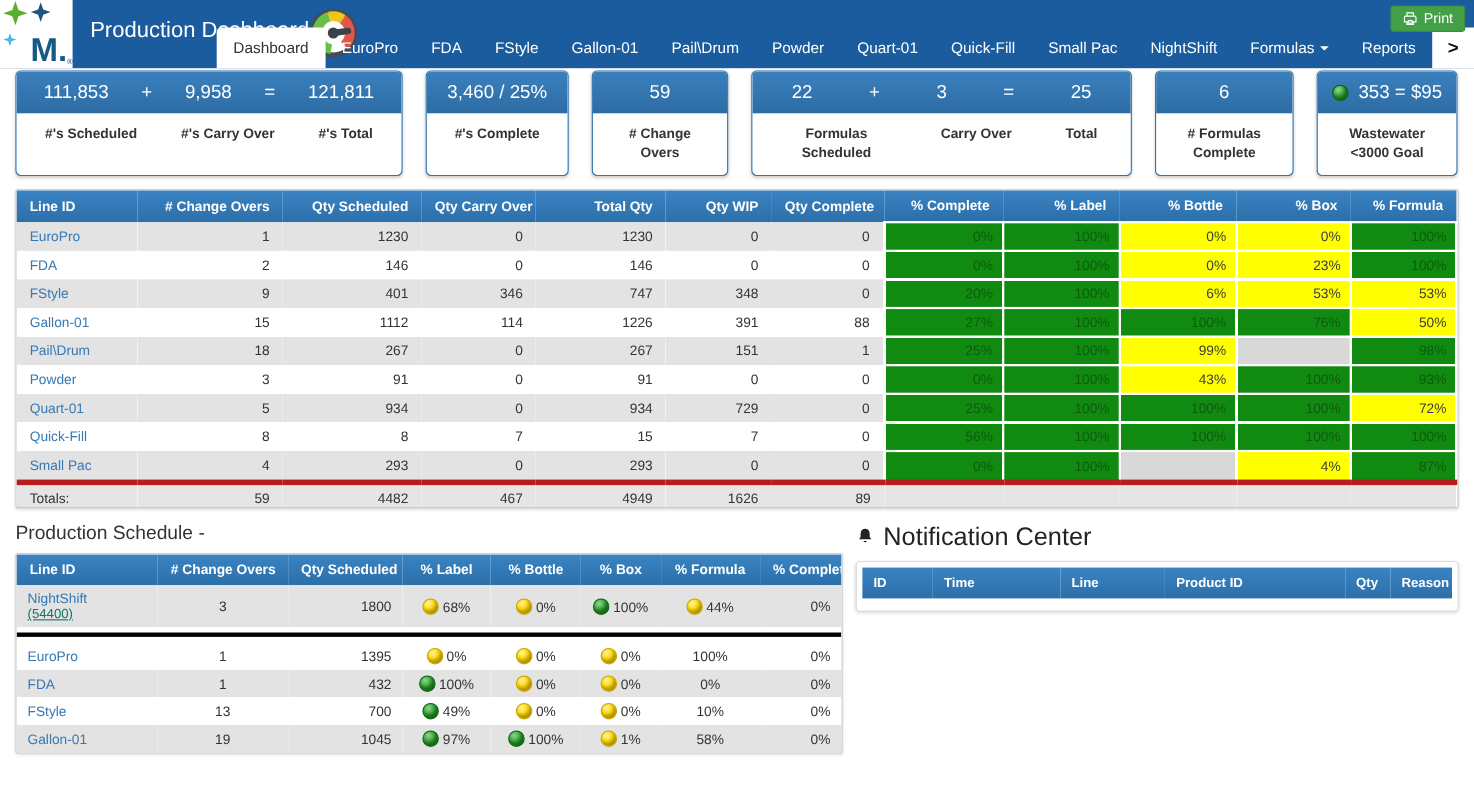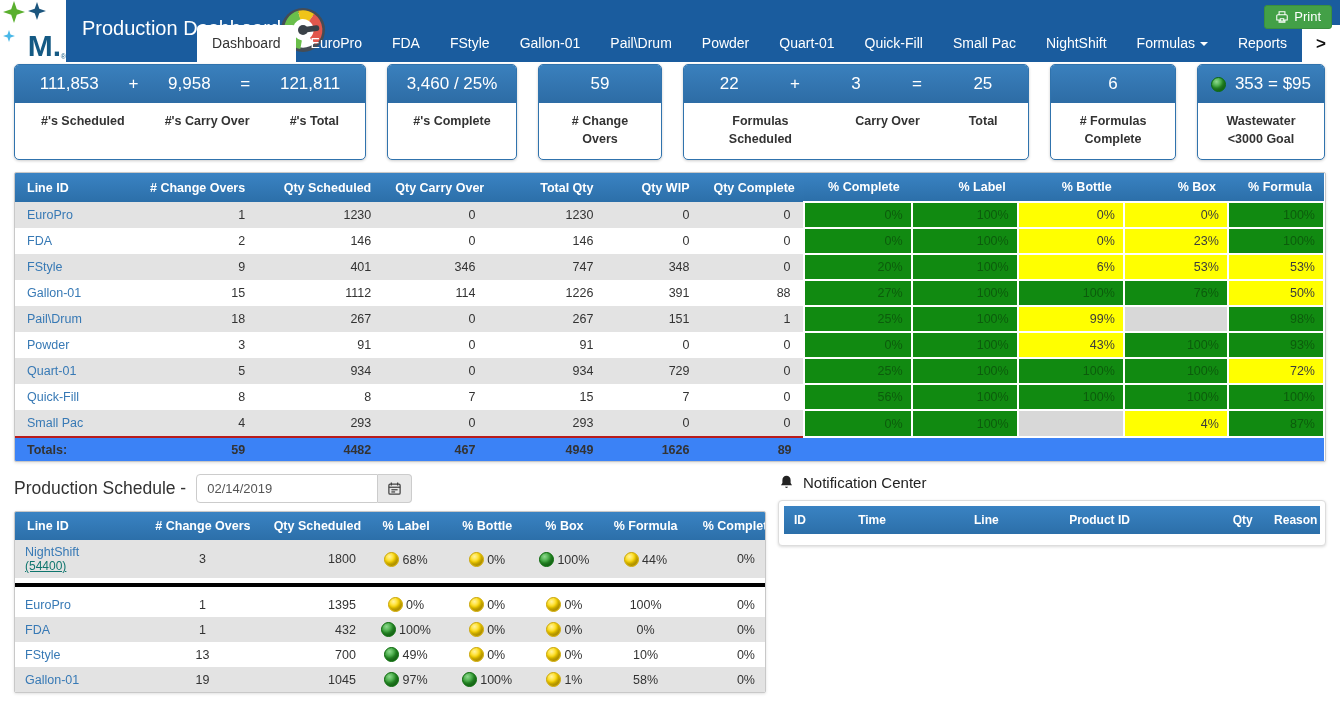--- a/index.html
+++ b/index.html
@@ -45,21 +45,21 @@
        font-weight:bold; padding:7px 12px; white-space:nowrap; }
   td { font-size:12.5px; color:#333; padding:6px 12px; white-space:nowrap; overflow:hidden; }
   .al { text-align:left; }  .ar { text-align:right; }  .ac { text-align:center; }
   tr.odd  { background:#e3e3e3; }
   tr.even { background:#fff; }
   .link { color:#3779b5; cursor:pointer; }
   td.pct { border:2px solid #fff; text-align:right; padding:4px 8px; }
   td.pct.green  { background:#118a11; color:#0c5c0c; }
   td.pct.yellow { background:#ffff00; color:#3c3c3c; }
   td.pct.gray   { background:#d8d8d8; }
-  tr.totals td { background:#3b82f6; font-weight:bold; border-top:2px solid #b91c1c; padding:5px 12px; }
+  tr.totals td { background:#e5e5e5; font-weight:normal; border-top:5px solid #b91c1c; padding:5px 12px; }
 
   
   .bottom { display:flex; gap:12px; padding:12px 14px 0; align-items:flex-start; }
   .sched-col { width:752px; flex:0 0 auto; }
   .notif-col { flex:1; }
   .sched-head { display:flex; align-items:center; margin-bottom:8px; }
   .sched-title { font-size:17.5px; color:#333; }
   .input-group { display:inline-flex; margin-left:10px; }
   .date-input { width:182px; height:29px; border:1px solid #ccc; border-radius:4px 0 0 4px;
                 padding:0 10px; font-size:13px; color:#555; font-family:"Liberation Sans",sans-serif; }
@@ -68,21 +68,21 @@
   .sched-panel { margin:0; }
   .sched-panel td { padding:5px 10px; }
   .orb { width:15px; height:15px; border-radius:50%; display:inline-block; vertical-align:-3px;
          margin-right:3px; box-shadow:inset -2px -3px 3px rgba(0,0,0,.28); }
   .orb.yellow { background:radial-gradient(circle at 35% 28%, #fff3a0 0%, #ffd900 45%, #e0b300 100%); border:1px solid #c9a50a; }
   .orb.green  { background:radial-gradient(circle at 35% 28%, #8fd98f 0%, #2d9b2d 50%, #0c7a0c 100%); border:1px solid #0a660a; }
   .line-sub { font-size:12px; color:#0f766e;text-decoration:underline; }
   td.divider-cell { padding:5px 0; background:#fff; }
   .divider-bar { height:4px; background:#000; }
 
-  .notif-head { display:flex; align-items:center; gap:8px; font-size:15px; color:#222; margin-bottom:9px; }
+  .notif-head { display:flex; align-items:center; gap:8px; font-size:23px; color:#222; margin-bottom:9px; }
   .notif-panel { background:#fff; border:1px solid #ddd; border-radius:4px; padding:5px;
                  box-shadow:0 1px 3px rgba(0,0,0,.15); }
   .notif-panel th { padding:7px 10px; text-align:left; font-size:12px; }
   .notif-empty { height:6px; }
 </style>
 </head>
 <body>
 
 <div class="nav">
   <div class="logo-box">
@@ -368,33 +368,20 @@
         </tr>
       </tbody>
     </table>
 </div>
 
 <div class="bottom">
 
   <div class="sched-col">
     <div class="sched-head">
       <span class="sched-title">Production Schedule -</span>
-      <span class="input-group">
-        <input class="date-input" type="text" value="02/14/2019" style="">
-        <button class="cal-btn">
-          <svg width="15" height="15" viewBox="0 0 24 24">
-            <rect x="3" y="5" width="18" height="16" rx="2" fill="none" stroke="#444" stroke-width="2"></rect>
-            <line x1="7" y1="2.5" x2="7" y2="7" stroke="#444" stroke-width="2"></line>
-            <line x1="17" y1="2.5" x2="17" y2="7" stroke="#444" stroke-width="2"></line>
-            <line x1="3" y1="10" x2="21" y2="10" stroke="#444" stroke-width="2"></line>
-            <line x1="7" y1="14" x2="17" y2="14" stroke="#444" stroke-width="2"></line>
-            <line x1="7" y1="17.5" x2="13" y2="17.5" stroke="#444" stroke-width="2"></line>
-          </svg>
-        </button>
-      </span>
     </div>
     <div class="panel sched-panel">
       <table>
           <colgroup>
             <col style="width: 128px;">
             <col style="width: 118px;">
             <col style="width: 104px;">
             <col style="width: 80px;">
             <col style="width: 82px;">
             <col style="width: 72px;">

